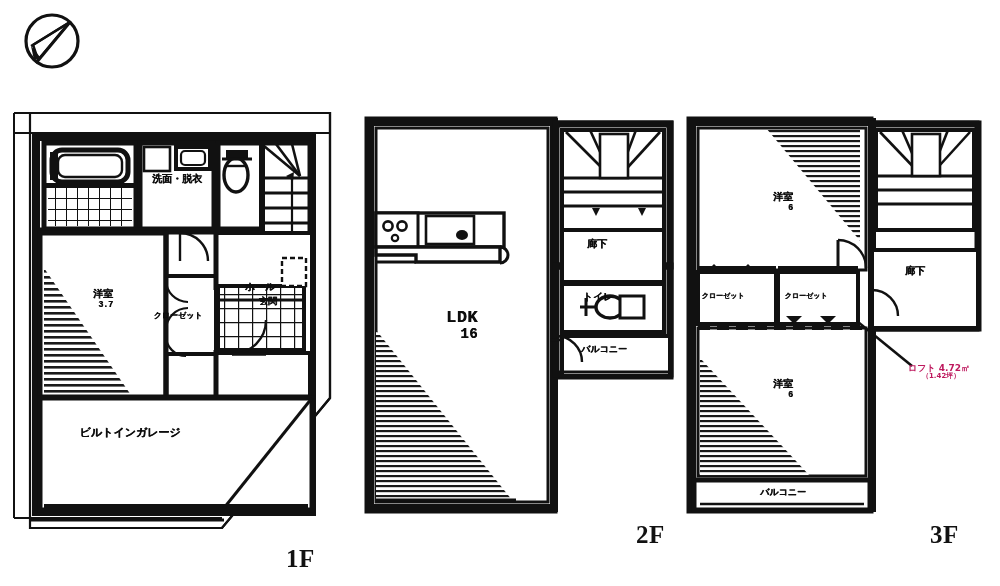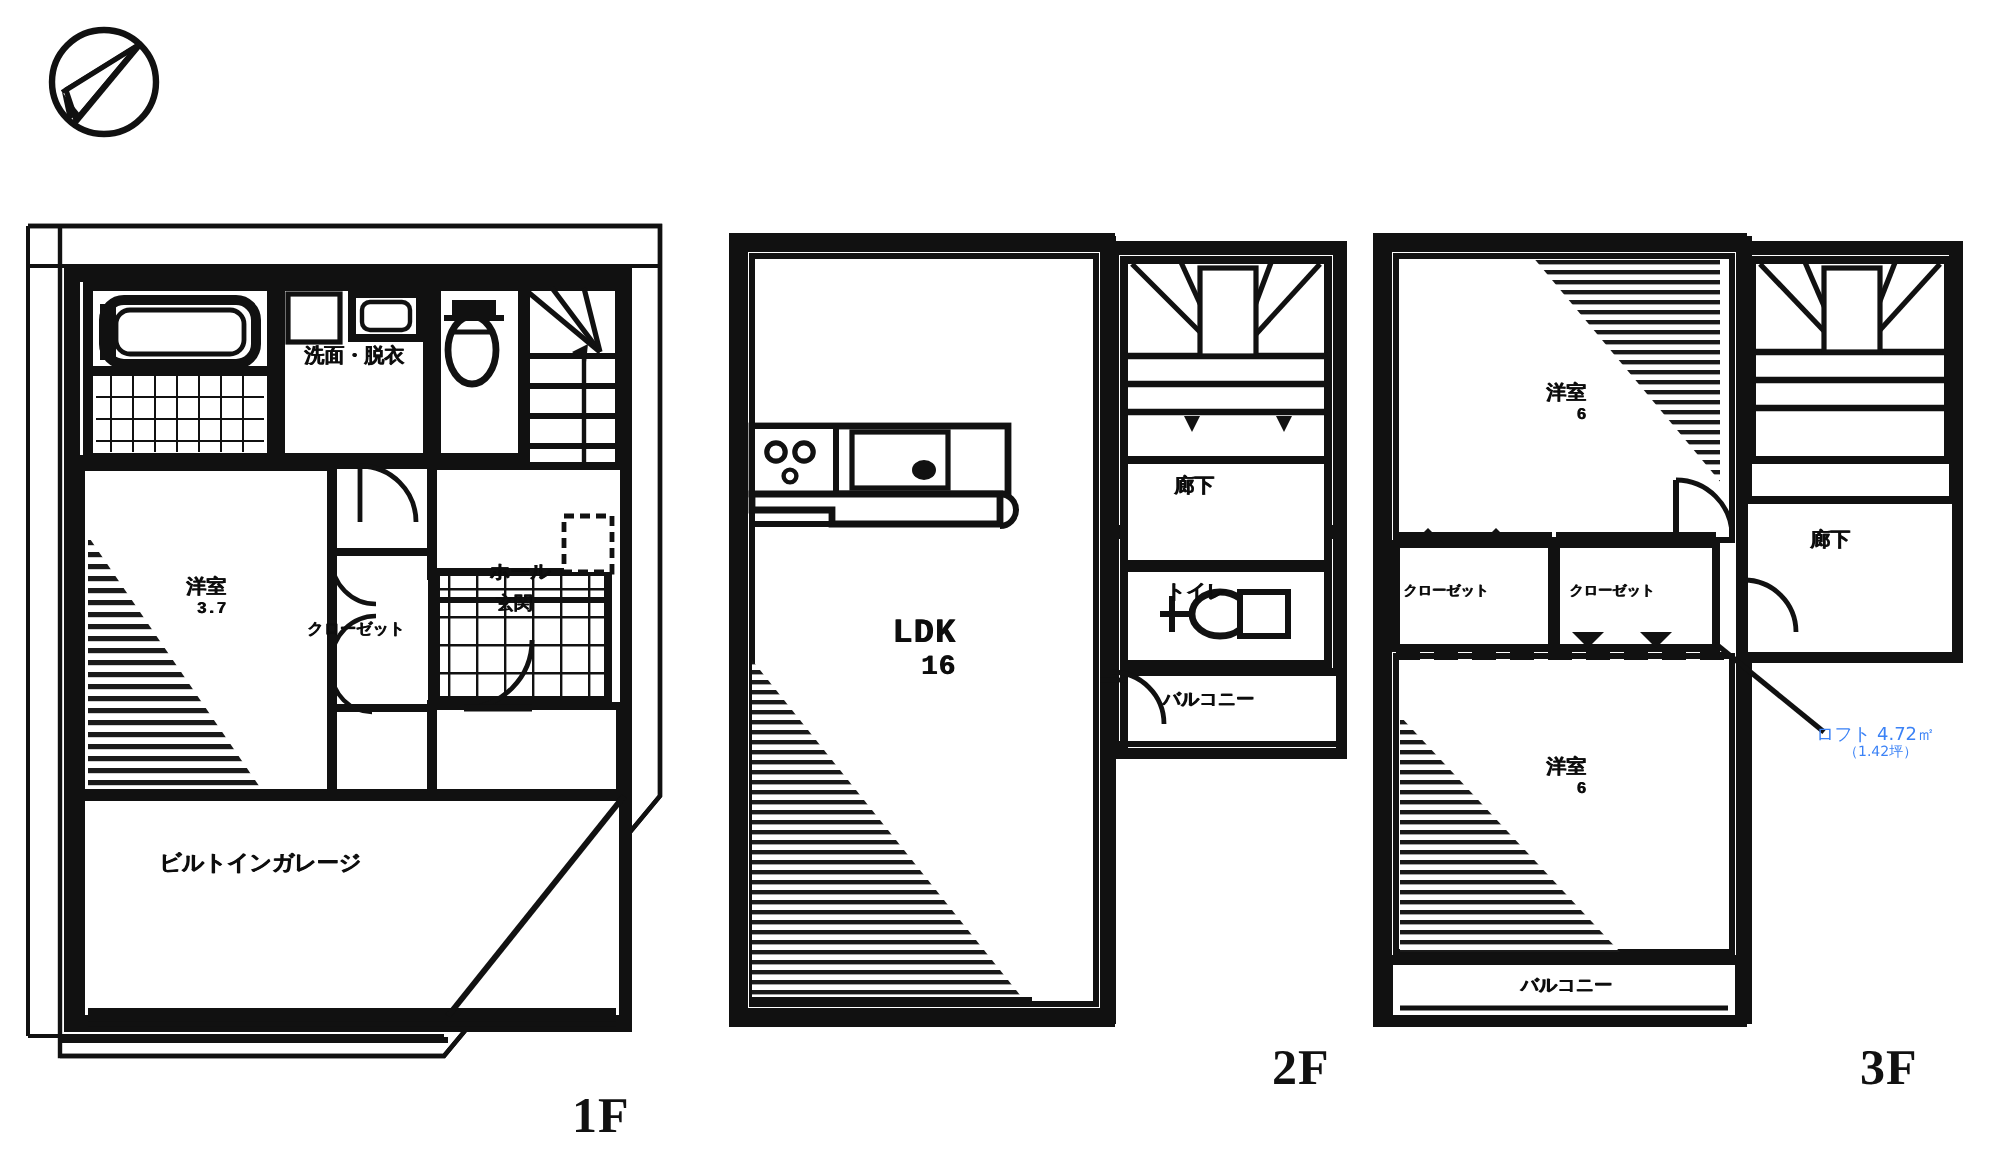--- a/index.html
+++ b/index.html
@@ -38,22 +38,22 @@
   .rm .sz { display: block; font-size: 0.82em; }
   .rm-11 { font-size: 11px; }
   .rm-10 { font-size: 10px; }
   .rm-9  { font-size: 9px; }
   .rm-8  { font-size: 8px; }
   .rm-7  { font-size: 7px; }
   .rm-ldk { font-size: 17px; letter-spacing: 0.5px; }
   .loft-note {
     position: absolute;
     font-family: "DejaVu Sans", sans-serif;
-    font-weight: 400;
-    color: #3b82f6;
+    font-weight: 700;
+    color: #be185d;
     white-space: nowrap;
     line-height: 1.0;
     transform: translate(0, -50%);
   }
   .loft-note .l1 { font-size: 9px; display:block; }
   .loft-note .l2 { font-size: 7px; display:block; padding-left: 14px; }
 </style>
 </head>
 <body>
 
@@ -325,21 +325,21 @@
   <div class="rm rm-10" style="left:103px; top:300px;">
     <span>洋室</span>
     <span class="sz">3.7</span>
   </div>
   <div class="rm rm-8" style="left:178px; top:316px;">
     <span>クローゼット</span>
   </div>
   <div class="rm rm-10" style="left:260px; top:252px;margin-top:36px;">
     <span>ホール</span>
   </div>
-  <div class="rm rm-9" style="left:257px; top:303px;">
+  <div class="rm rm-9" style="left:268px; top:303px;">
     <span>玄関</span>
   </div>
   <div class="rm rm-11" style="left:130px; top:434px;">
     <span>ビルトインガレージ</span>
   </div>
 
   <div class="rm rm-ldk" style="left:462px; top:325px;">
     <span>LDK</span>
     <span class="sz">16</span>
   </div>

